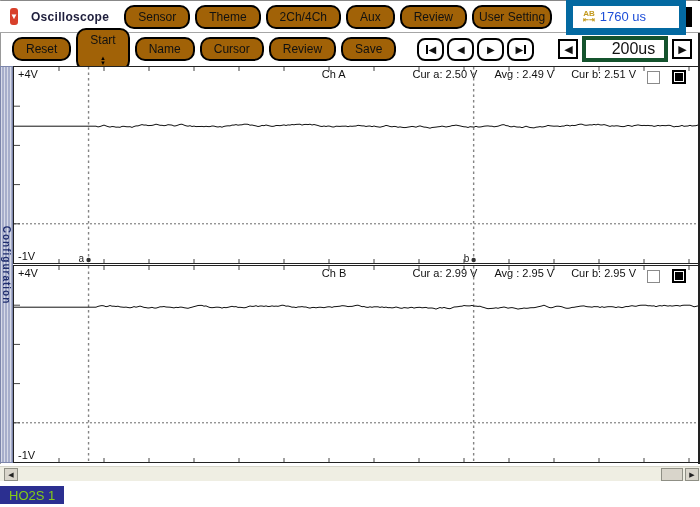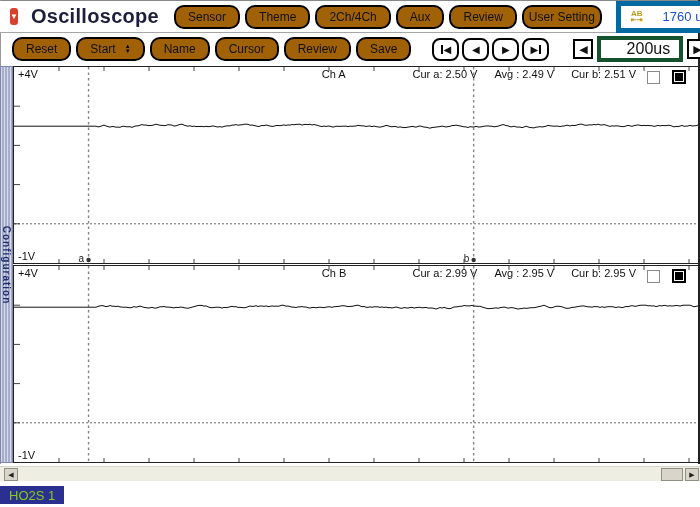--- a/index.html
+++ b/index.html
@@ -9,39 +9,39 @@
   .frame-top{position:absolute;top:0;left:0;width:100%;height:1px;background:#888;}
   .frame-left{position:absolute;top:0;left:0;width:1px;height:464px;background:#999;}
   .frame-right{position:absolute;top:0;right:0;width:2px;height:464px;background:#222;}
 
   
   .titlebar{position:absolute;left:0;top:1px;width:100%;height:32px;display:flex;
             align-items:center;border-bottom:1px solid #a6a6a6;box-sizing:border-box;background:#fff;}
   .menu-btn{width:20px;height:17px;background:#d8402b;border-radius:3px;color:#fff;
             font-size:8px;line-height:8px;display:flex;align-items:center;justify-content:center;
             margin-left:10px;cursor:pointer;}
-  .app-title{font-size:20px;font-weight:bold;color:#1e1e3c;margin:0 10px 0 13px;letter-spacing:.3px;}
+  .app-title{font-size:12px;font-weight:bold;color:#1e1e3c;margin:0 10px 0 13px;letter-spacing:.3px;}
   .tb-btn{border:2px solid #000;border-radius:10px;background:#a16207;font-size:12px;color:#111;
           padding:3px 12px;margin-left:5px;white-space:nowrap;cursor:pointer;}
   .tb-btn.tight{padding:3px 5px;}
-  .ab-box{margin-left:14px;border:5px solid #0369a1;height:22px;display:flex;align-items:center;
-          padding:0 10px;gap:20px;min-width:86px;background:#fff;}
+  .ab-box{margin-left:14px;border:7px solid #0369a1;height:22px;display:flex;align-items:center;
+          padding:0 10px;gap:5px;min-width:86px;background:#fff;}
   .ab-icon{display:flex;flex-direction:column;align-items:center;color:#c39a1f;
            font-size:8px;line-height:7px;font-weight:bold;}
   .ab-icon .sub{font-size:7px;line-height:6px;}
   .ab-value{font-size:13px;color:#1d4ed8;}
   .win-icon{margin-left:auto;margin-right:9px;width:23px;height:20px;background:#000;
             display:flex;flex-direction:column;justify-content:space-evenly;padding:3px;
             box-sizing:border-box;cursor:pointer;}
   .win-icon span{display:block;height:5px;background:#fff;}
 
   
   .toolbar2{position:absolute;left:0;top:33px;width:100%;height:32px;display:flex;align-items:center;}
   .toolbar2 .tb-btn:first-child{margin-left:12px;}
-  .start-btn{display:flex;align-items:center;gap:9px;}
+  .start-btn{display:flex;align-items:center;gap:9px;flex-direction:column;}
   .spinner{display:flex;flex-direction:column;font-size:6px;line-height:5px;color:#000;}
   .nav-group{margin-left:18px;display:flex;}
   .nav-btn{width:27px;height:23px;border:2px solid #000;border-radius:8px;background:#fff;
            display:flex;align-items:center;justify-content:center;font-size:10px;gap:1px;
            margin-left:3px;cursor:pointer;box-sizing:border-box;}
   .nav-bar{width:2px;height:9px;background:#000;}
   .tb-group{margin-left:24px;display:flex;align-items:center;}
   .tb-arrow{width:20px;height:20px;border:2px solid #000;background:#fff;display:flex;
             align-items:center;justify-content:center;font-size:11px;cursor:pointer;box-sizing:border-box;}
   .tb-field{width:62px;height:18px;border:4px solid #14532d;font-size:16px;display:flex;

